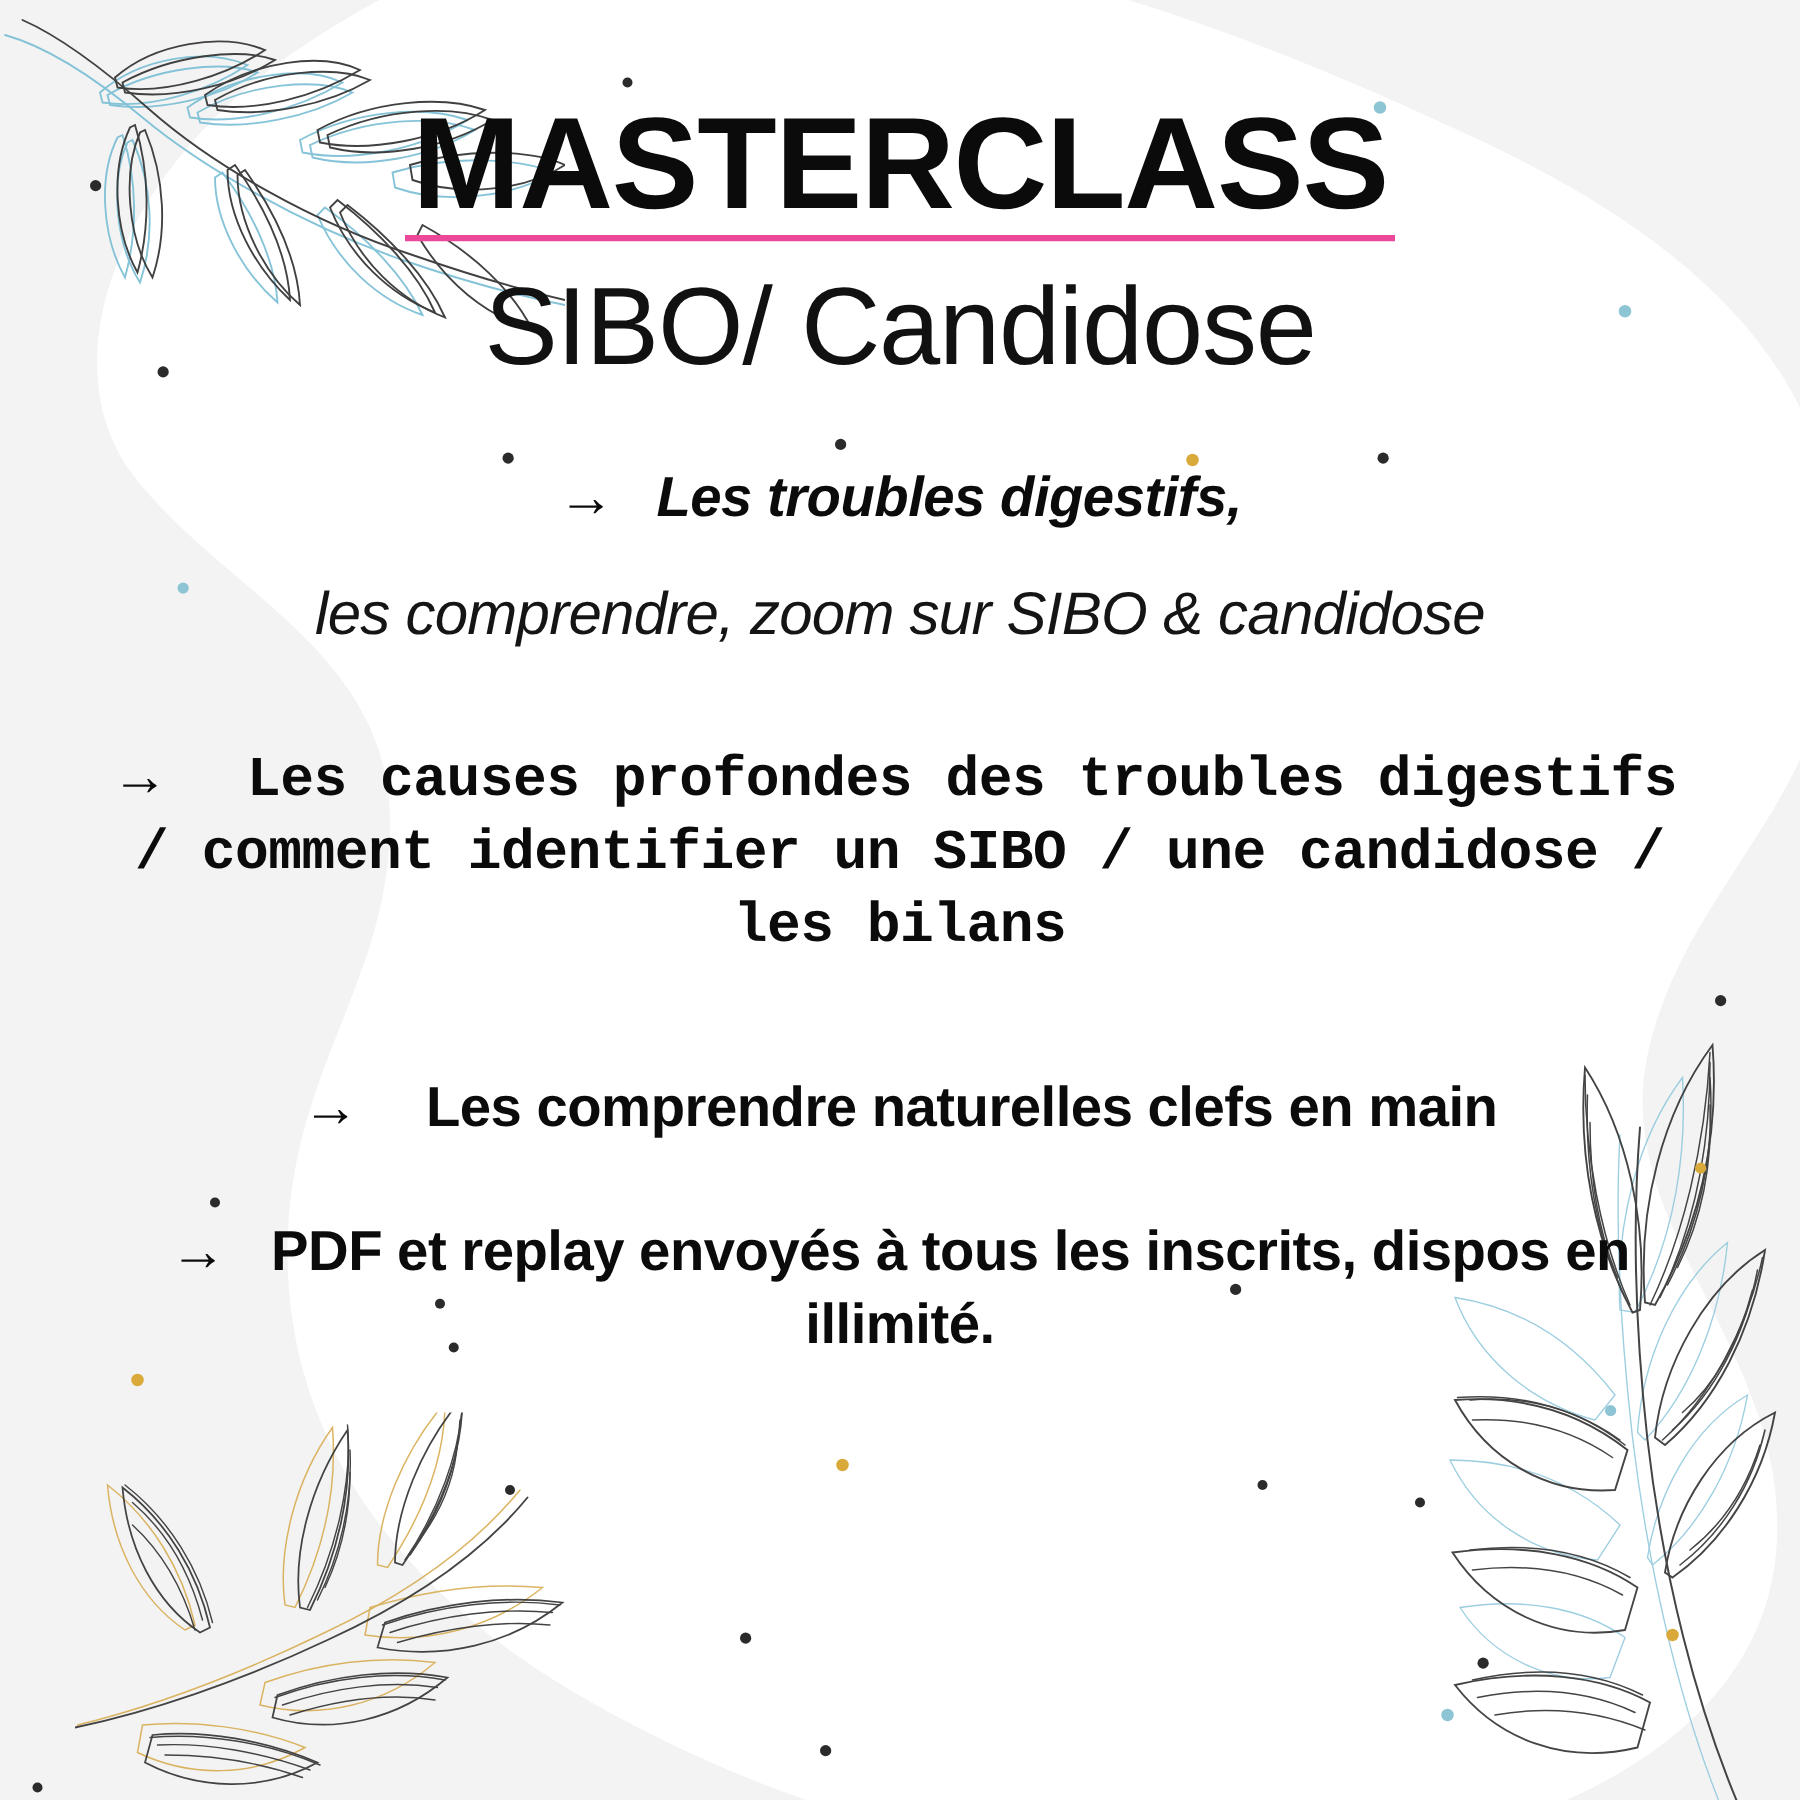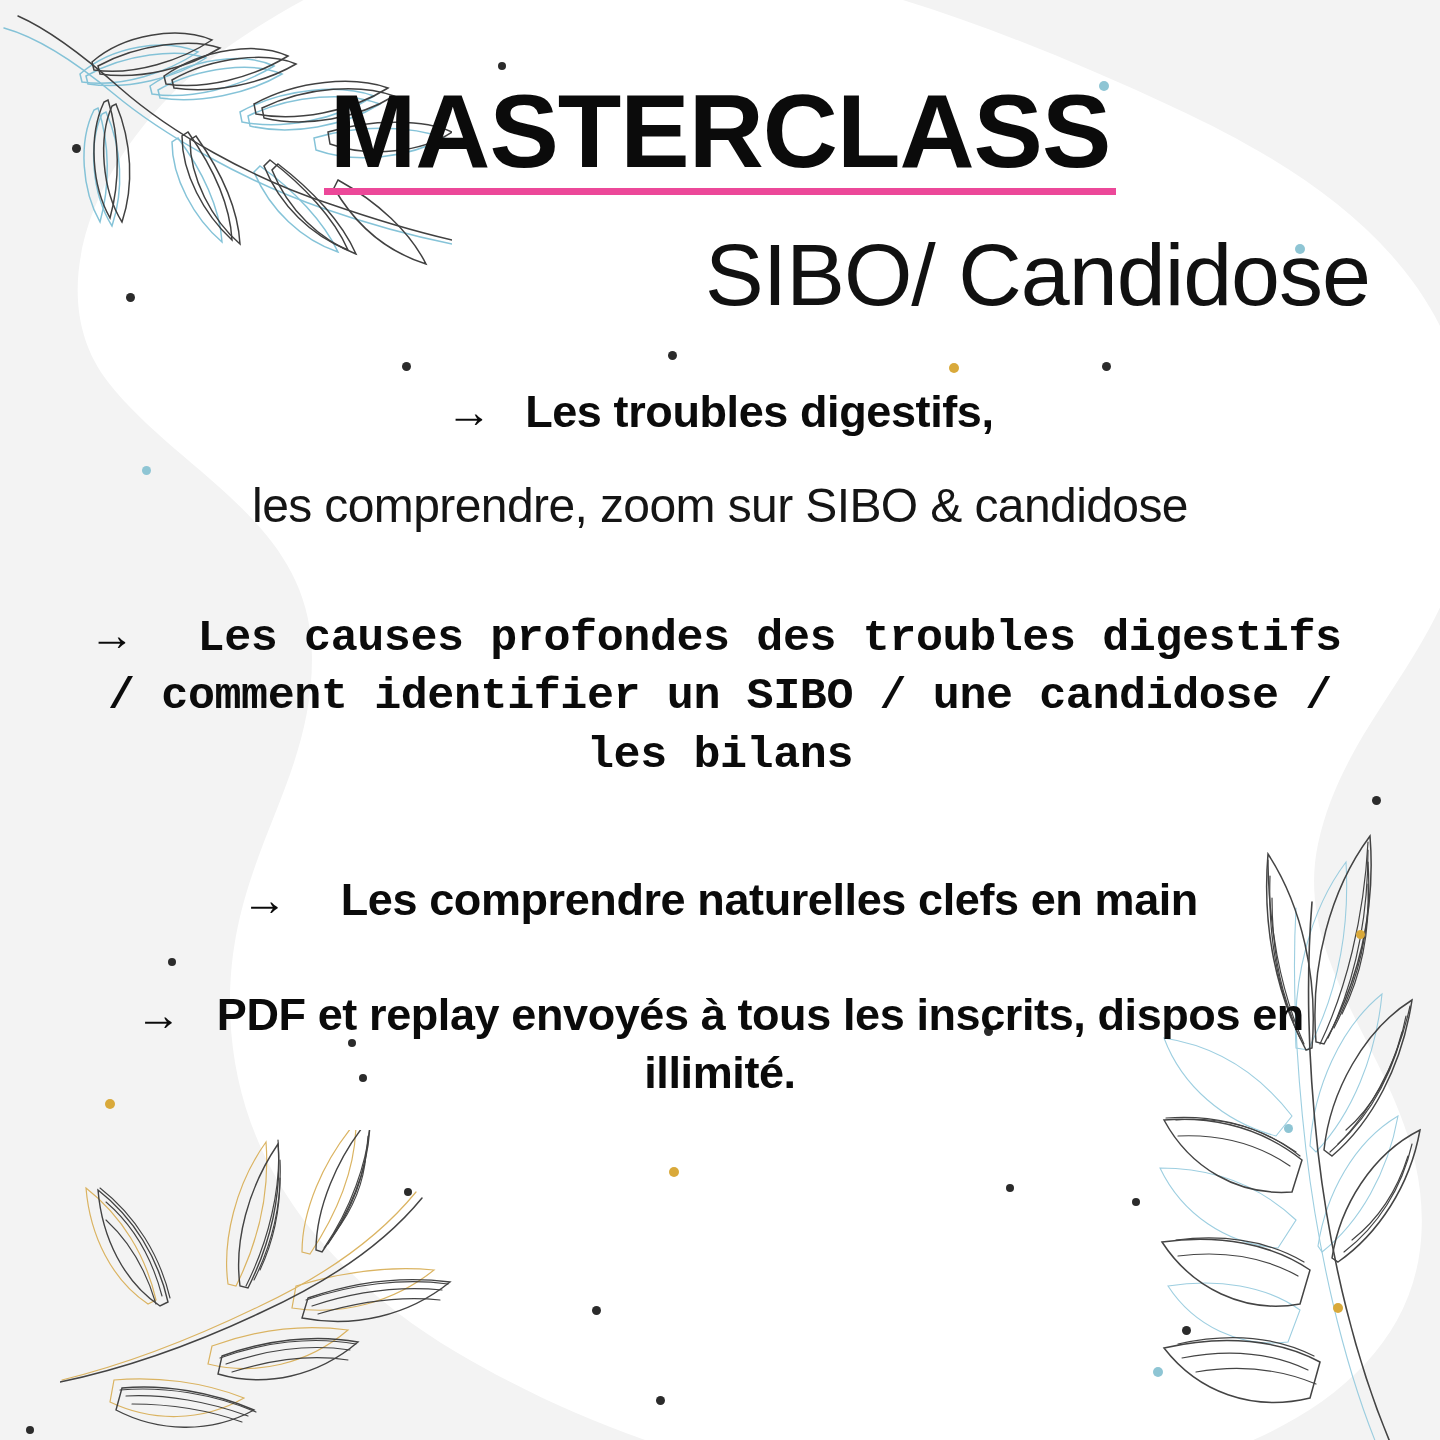--- a/index.html
+++ b/index.html
@@ -35,32 +35,31 @@
   }
   #title-block { width:100%; }
   .title-main {
     font-family:"Liberation Sans", sans-serif;
     font-weight:700;
     font-size:104px;
     line-height:1.02;
     letter-spacing:-1px;
     color:#0b0b0b;
     display:inline-block;
-    border-bottom:7px solid #ec4899;
+    border-bottom:5px solid #ec4899;
     padding:0 6px 4px;
   }
   .title-sub {
     font-family:"Liberation Sans", sans-serif;
     font-weight:400;
     font-size:88px;
     line-height:1.18;
     letter-spacing:-1px;
     color:#111;
-    margin-top:28px;
-    text-align:right;
+    margin-top:16px;
   }
 
   .bullets { width:100%; margin-top:38px; }
   .bullet { width:100%; }
   .b-strong {
     font-weight:700;
     font-size:45px;
     line-height:1.30;
     color:#0b0b0b;
     letter-spacing:-0.4px;
@@ -69,21 +68,21 @@
     font-weight:400;
     font-size:48px;
     line-height:1.22;
     color:#151515;
     letter-spacing:-0.6px;
     margin-top:36px;
   }
   .arrow { display:inline-block; }
   .sp { display:inline-block; width:22px; }
 
-  #bullet-1 { margin-top:18px; }
+  #bullet-1 { margin-top:18px;font-style:italic; }
   #bullet-2 { margin-top:74px; font-size:46px; padding:0 24px;font-family:Liberation Mono, monospace; }
   #bullet-3 { margin-top:86px; }
   #bullet-4 { margin-top:56px; padding:0 6px; }
 
   
   .dot { position:absolute; border-radius:50%; pointer-events:none; }
 </style>
 </head>
 <body>
 

